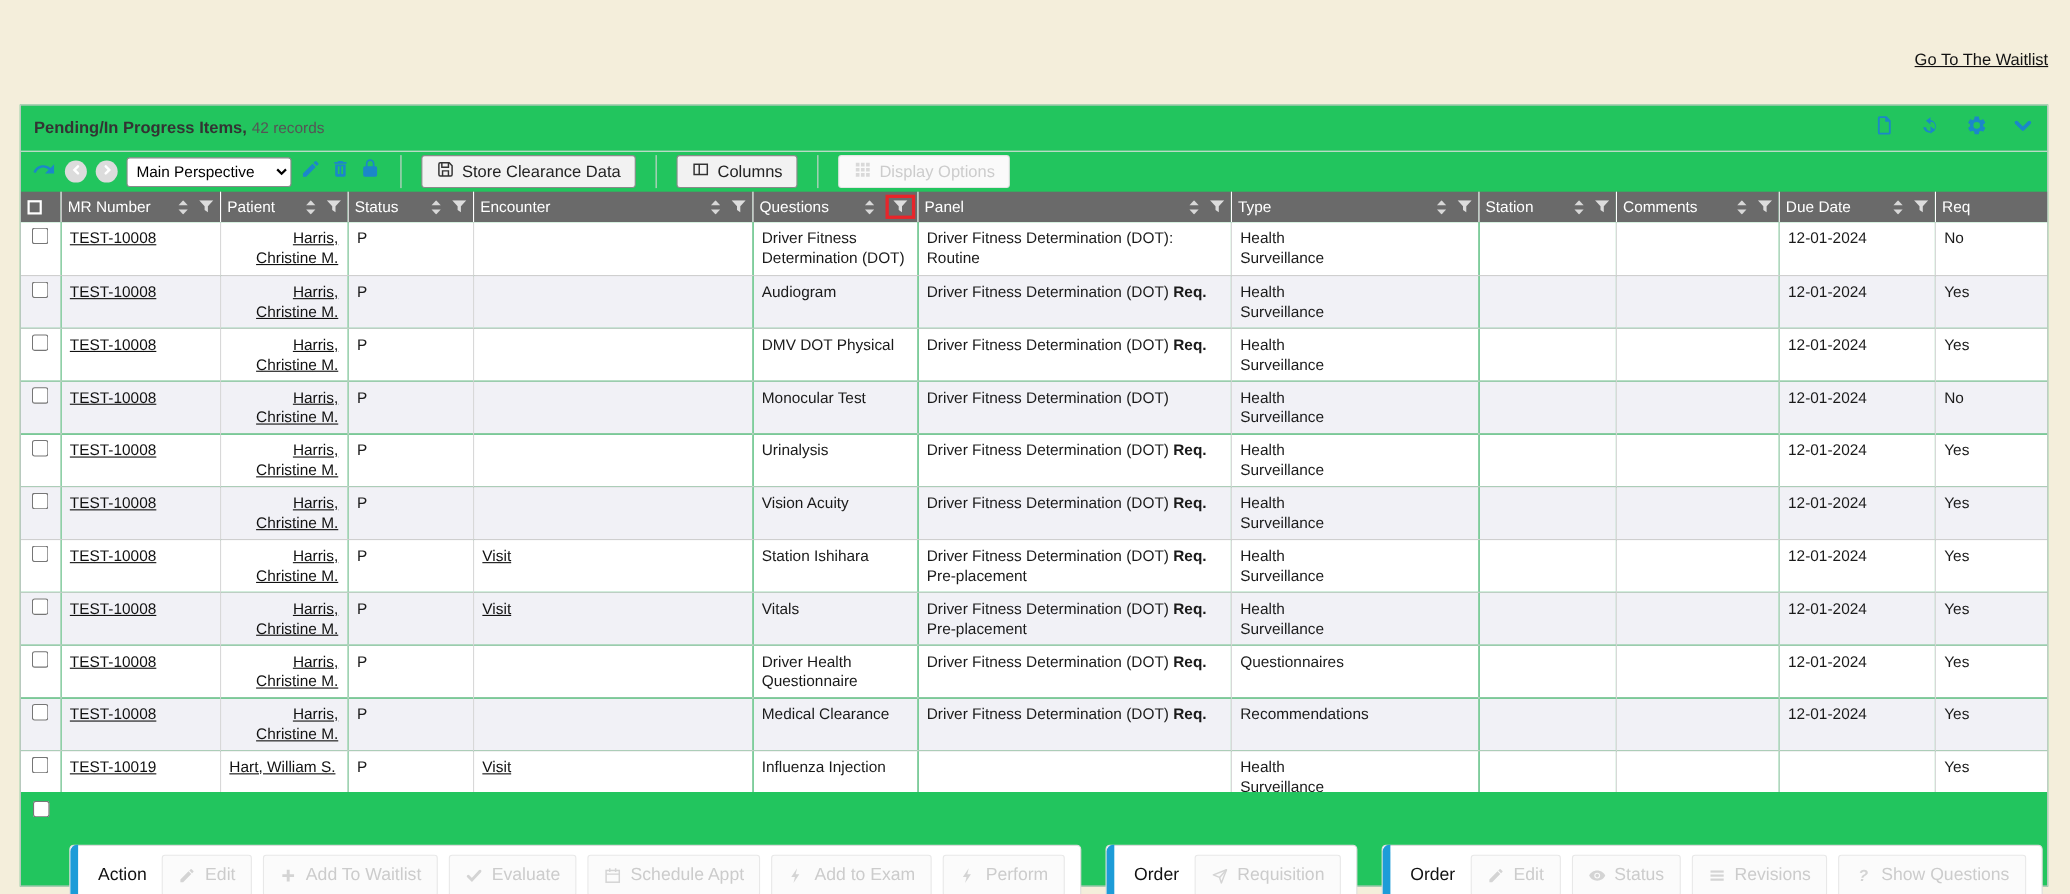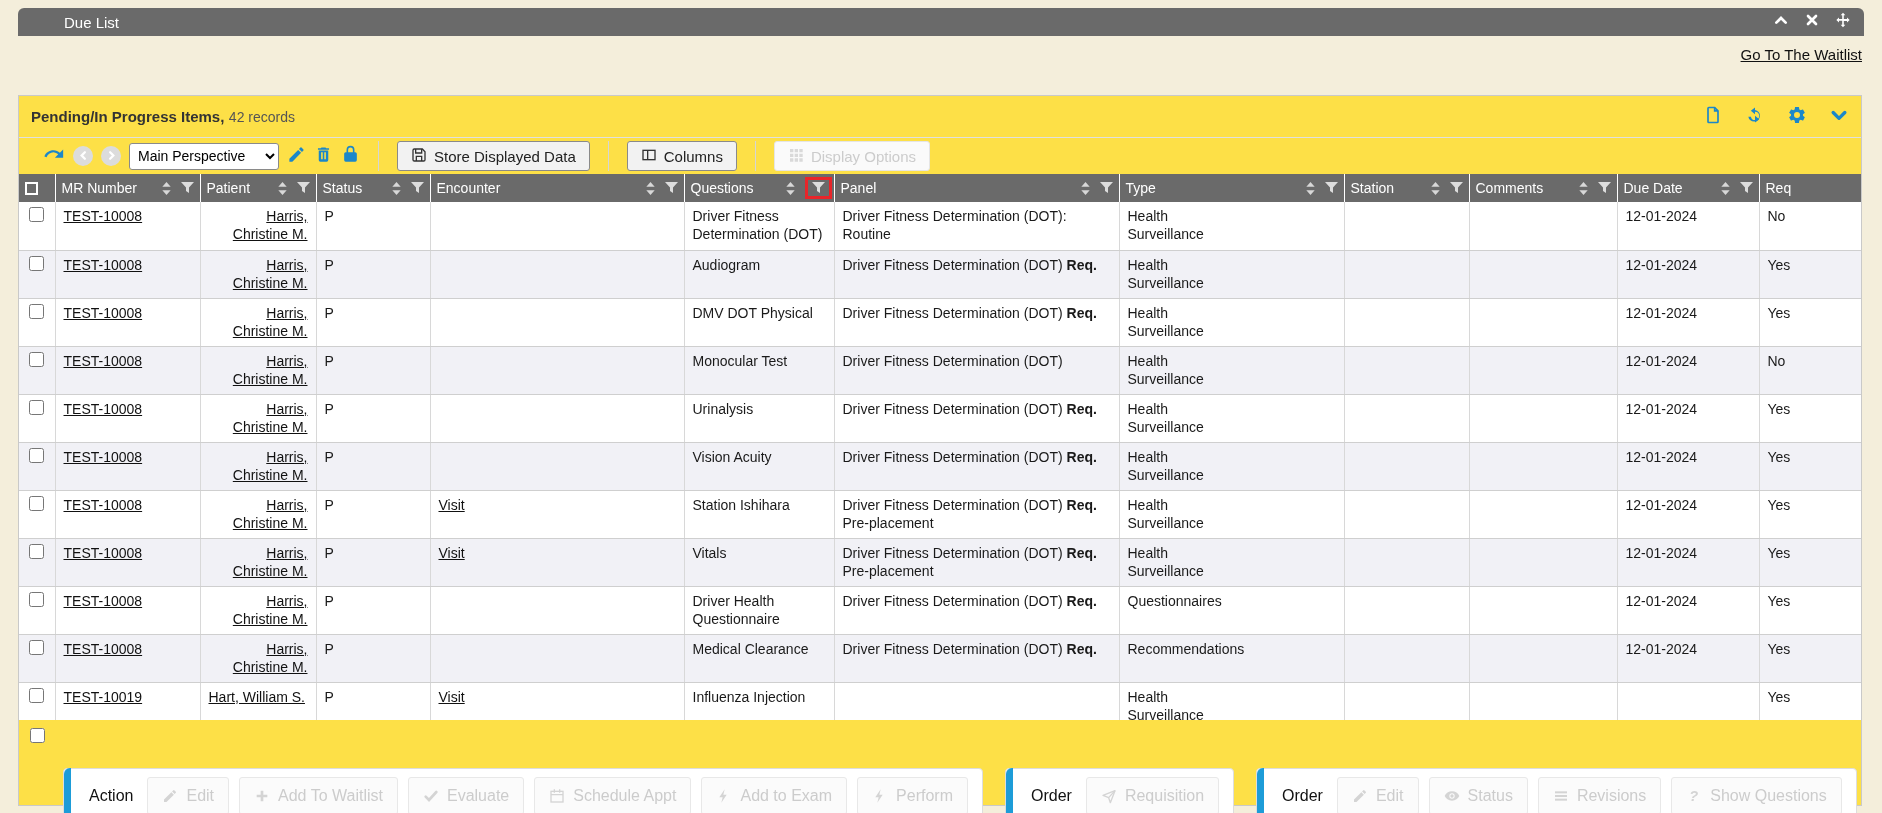--- a/index.html
+++ b/index.html
@@ -14,31 +14,31 @@
   .tb-icons { margin-left:auto; margin-right:12px; display:flex; gap:13px; align-items:center; }
   .tb-btn { width:18px; height:18px; display:inline-flex; align-items:center; justify-content:center; cursor:pointer; }
   .tb-btn svg { width:16px; height:16px; }
 
   
   .waitlist-row { position:absolute; right:20px; top:46px; }
   .waitlist-link { color:#111; font-size:15px; text-decoration:underline; cursor:pointer; }
 
   
   .panel { position:absolute; left:18px; top:95px; width:1844px; height:711px;
-    background:#fde047; border:1px solid #c9c9c9; }
+    background:#22c55e; border:1px solid #c9c9c9; }
   .panel-header { height:42px; display:flex; align-items:center; padding:0 12px;
     border-bottom:1px solid #e0e0e0; }
   .ph-title { font-weight:bold; font-size:15px; color:#333; }
   .ph-records { font-size:14px; color:#555; }
   .ph-icons { margin-left:auto; display:flex; gap:22px; align-items:center; }
   .ph-icons .icon-btn { color:#1b87c9; cursor:pointer; display:inline-flex; }
   .ph-icons svg { width:20px; height:20px; }
 
   
-  .toolbar { height:36px; display:flex; align-items:center; gap:8px; padding:0 24px; }
+  .toolbar { height:36px; display:flex; align-items:center; gap:8px; padding:0 10px; }
   .icon-btn { display:inline-flex; align-items:center; justify-content:center; background:none; border:none; cursor:pointer; }
   .blue-ic { color:#1b87c9; }
   .blue-ic svg { width:19px; height:19px; }
   .undo-ic svg { width:22px; height:22px; }
   .nav-circle { width:20px; height:20px; border-radius:50%; background:#dcdcdc; color:#fff;
     display:inline-flex; align-items:center; justify-content:center; }
   .nav-circle svg { width:11px; height:11px; }
   select.perspective { height:27px; font-size:14px; font-family:"Liberation Sans",sans-serif;
     border:1px solid #8a8a8a; border-radius:3px; padding:0 4px; min-width:150px; background:#fff; }
   .vsep { width:1px; height:30px; background:#d5d5d5; margin:0 10px; }
@@ -84,40 +84,20 @@
   .act-btn { display:inline-flex; align-items:center; gap:8px; height:38px; padding:0 14px;
     font-size:16px; background:#fbfbfb; border:1px solid #e8e8e8; border-radius:3px;
     color:#cccccc; cursor:default; }
   .act-btn svg { width:16px; height:16px; color:#d4d4d4; }
 </style>
 </head>
 <body>
 
 <div class="stage">
 
-  <div class="titlebar">
-    <span class="tb-title">Due List</span>
-    <span class="tb-icons">
-      <span class="tb-btn">
-          <i><svg viewBox="0 0 24 24" fill="none" stroke="#fff" stroke-width="4" stroke-linecap="round">
-              <path d="M5 16l7-7 7 7"></path>
-            </svg></i>
-        </span>
-      <span class="tb-btn">
-          <i><svg viewBox="0 0 24 24" fill="none" stroke="#fff" stroke-width="4" stroke-linecap="round">
-              <path d="M6 6l12 12M18 6L6 18"></path>
-            </svg></i>
-        </span>
-      <span class="tb-btn">
-          <i><svg viewBox="0 0 24 24" fill="#fff">
-              <path d="M12 1l3.5 4h-2.3v5.5H18V8.2l4 3.8-4 3.8v-2.3h-4.8V19h2.3L12 23l-3.5-4h2.3v-5.7H6v2.3L2 12l4-3.8v2.3h4.8V5H8.5z"></path>
-            </svg></i>
-        </span>
-    </span>
-  </div>
 
   <div class="waitlist-row">
     <a class="waitlist-link">Go To The Waitlist</a>
   </div>
 
   <div class="panel">
 
     <div class="panel-header">
       <div>
         <span class="ph-title">Pending/In Progress Items,</span>
@@ -180,21 +160,21 @@
           <i><svg viewBox="0 0 24 24" fill="currentColor">
               <path d="M12 1a5 5 0 0 0-5 5v3H6a2 2 0 0 0-2 2v8a2 2 0 0 0 2 2h12a2 2 0 0 0 2-2v-8a2 2 0 0 0-2-2h-1V6a5 5 0 0 0-5-5zm-3 8V6a3 3 0 0 1 6 0v3z"></path>
             </svg></i>
         </span>
       <span class="vsep"></span>
       <button class="tb-button">
         <i><svg viewBox="0 0 24 24" fill="none" stroke="currentColor" stroke-width="2">
               <path d="M17 3H5a2 2 0 0 0-2 2v14a2 2 0 0 0 2 2h14a2 2 0 0 0 2-2V7z"></path>
               <path d="M7 3v6h9V3M8 21v-7h8v7"></path>
             </svg></i>
-        <span>Store Displayed Data</span>
+        <span>Store Clearance Data</span>
       </button>
       <span class="vsep"></span>
       <button class="tb-button">
         <i><svg viewBox="0 0 24 24" fill="none" stroke="currentColor" stroke-width="2">
               <rect x="3" y="5" width="18" height="14"></rect>
               <path d="M10 5v14"></path>
             </svg></i>
         <span>Columns</span>
       </button>
       <span class="vsep"></span>

